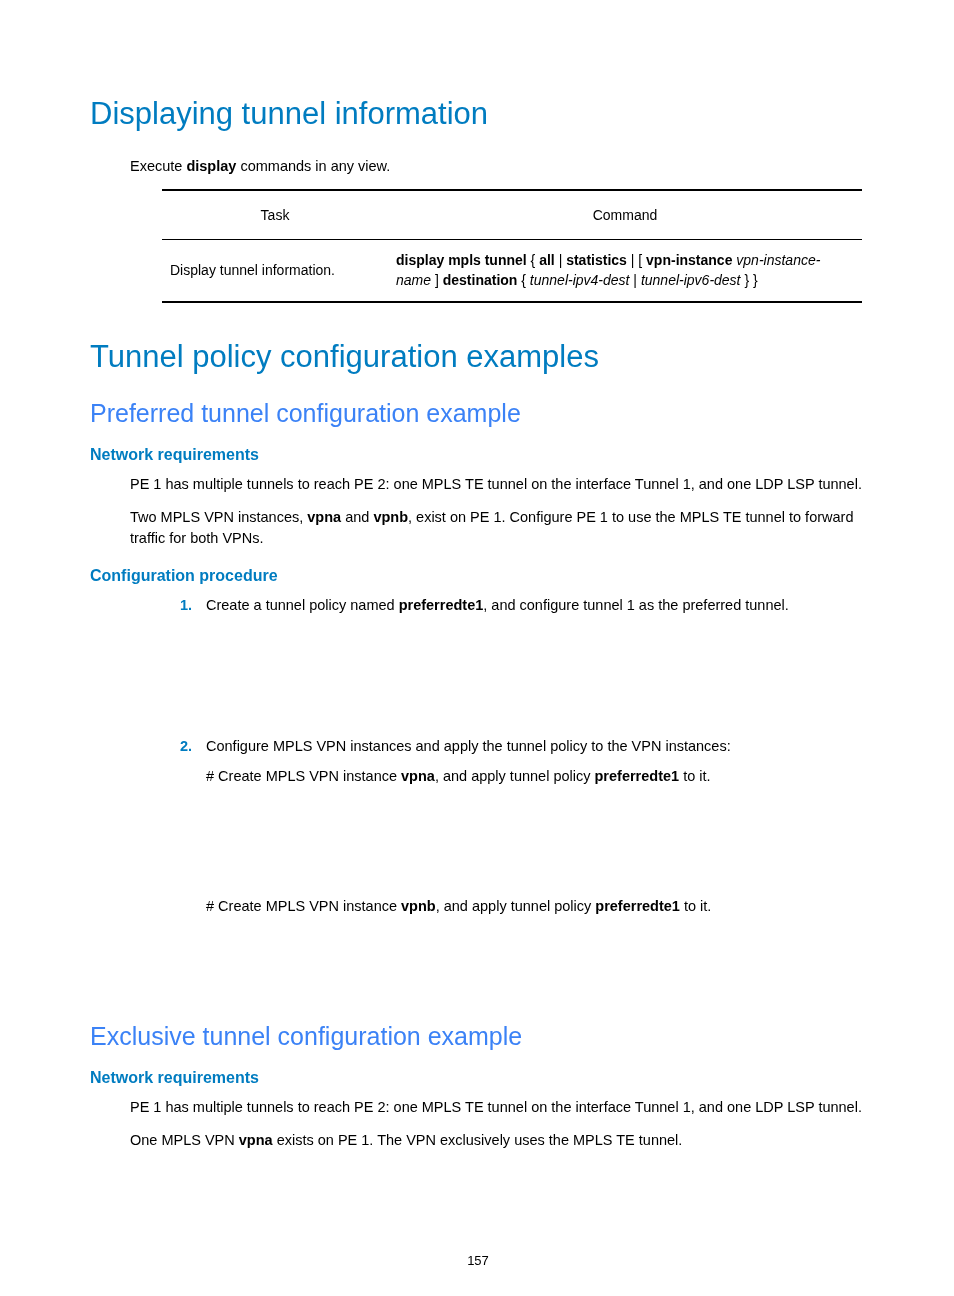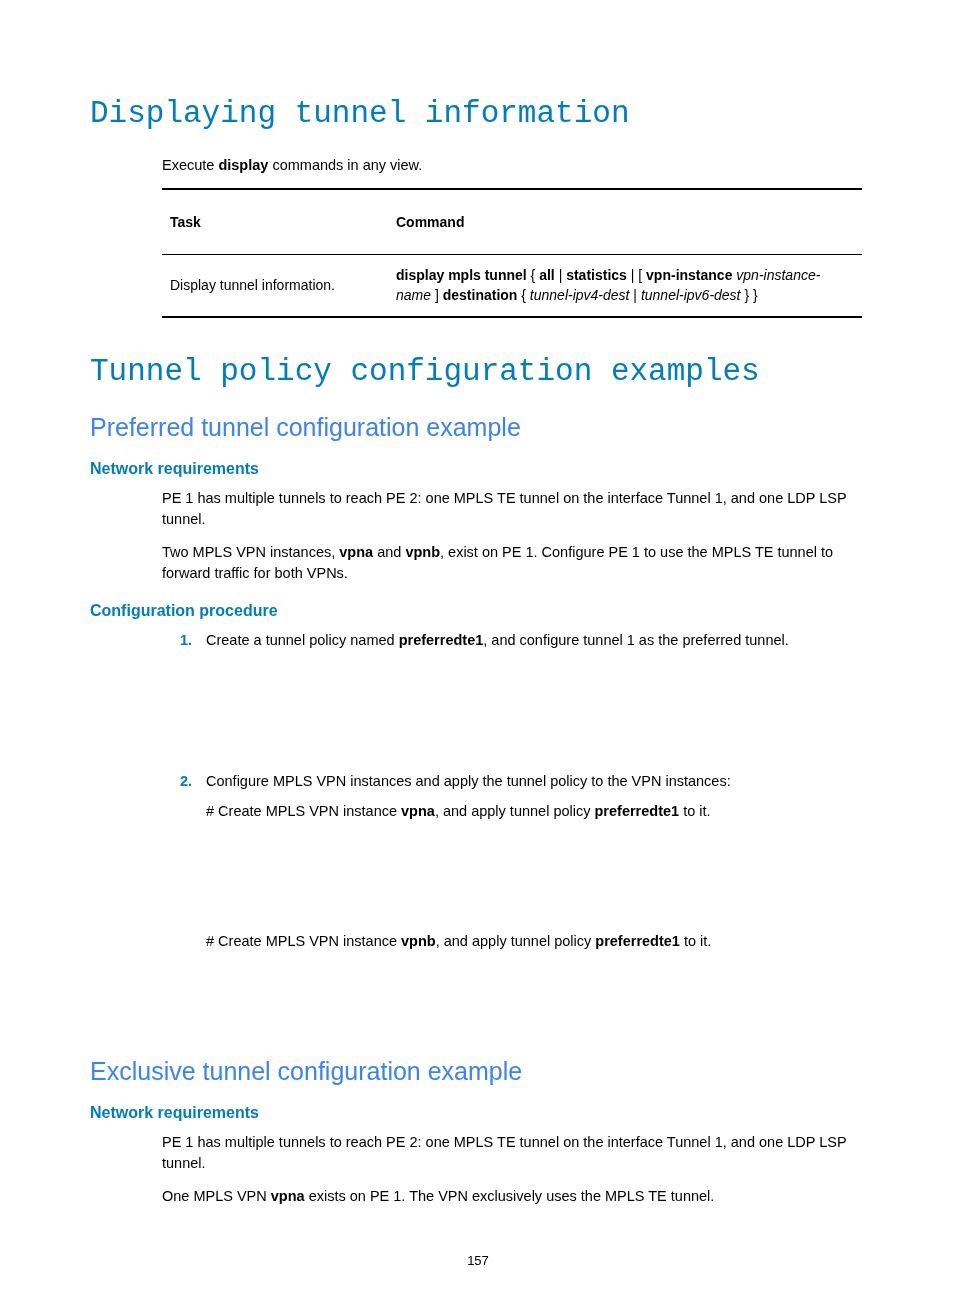--- a/index.html
+++ b/index.html
@@ -10,21 +10,21 @@
     color: #000;
   }
   .page {
     width: 954px;
     min-height: 1296px;
     box-sizing: border-box;
     padding: 96px 90px 40px 90px;
     position: relative;
   }
   h1.section-title {
-    font-family: Liberation Mono, monospace;
+    font-family: Liberation Sans, sans-serif;
     font-weight: 400;
     color: #007cc0;
     font-size: 31px;
     margin: 0 0 24px 0;
     letter-spacing: 0px;
   }
   h2.subsection-title {
     font-family: Arial, Helvetica, sans-serif;
     font-weight: 400;
     color: #3b82f6;
@@ -37,37 +37,37 @@
     color: #007cc0;
     font-size: 16px;
     margin: 18px 0 10px 0;
   }
   .body-text {
     font-size: 14.5px;
     line-height: 1.45;
     margin: 0 0 12px 0;
   }
   .indent {
-    margin-left: 72px;
+    margin-left: 40px;
     margin-right: 0;
   }
   .bold { font-weight: 700; }
   .italic { font-style: italic; }
 
   
   .cmd-table {
     margin-left: 72px;
     width: 700px;
     border-collapse: collapse;
     font-size: 14px;
   }
   .cmd-table th {
-    text-align: left;
-    font-weight: 700;
-    padding: 24px 8px;
+    text-align: center;
+    font-weight: 400;
+    padding: 16px 8px;
     border-top: 2px solid #000;
     border-bottom: 1px solid #000;
   }
   .cmd-table td {
     padding: 10px 8px;
     border-bottom: 2px solid #000;
     vertical-align: middle;
     line-height: 1.45;
   }
   .cmd-table td.task-col {

